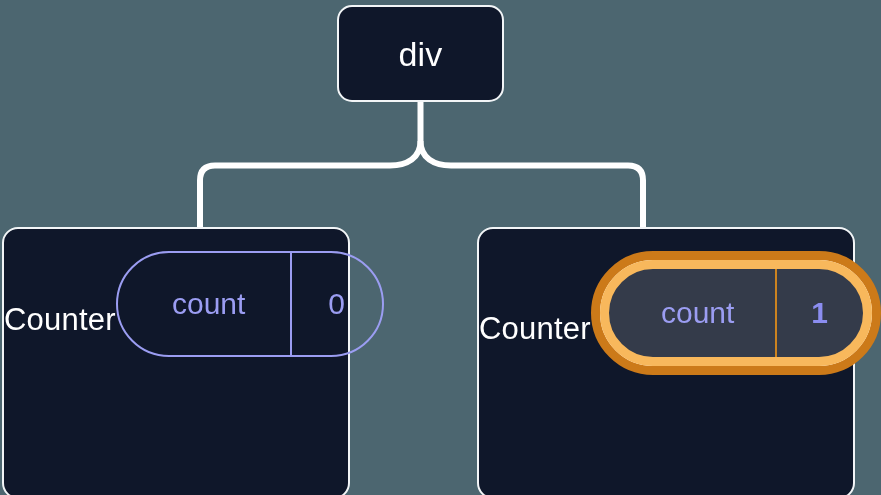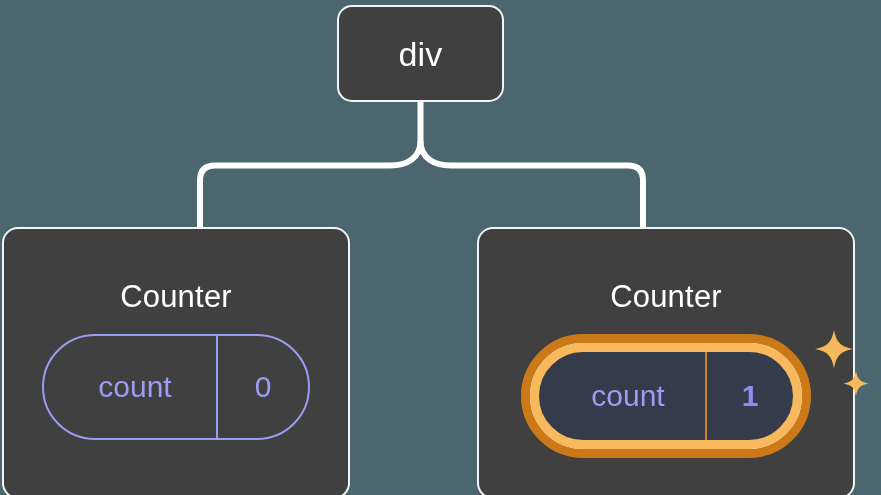--- a/index.html
+++ b/index.html
@@ -20,21 +20,21 @@
   #connector {
     position: absolute;
     left: 0; top: 0;
     width: 881px; height: 495px;
     pointer-events: none;
   }
 
   
   .node {
     position: absolute;
-    background: #404040;
+    background: #0f172a;
     border: 2px solid #f2f5f7;
     border-radius: 15px;
     box-sizing: border-box;
   }
 
   #node-div {
     left: 337px;
     top: 5px;
     width: 167px;
     height: 97px;
@@ -62,21 +62,21 @@
     width: 378px;
     height: 272px;
     border-radius: 16px;
   }
 
   .counter-inner {
     position: absolute;
     left: 0; right: 0;
     top: 0;
     display: flex;
-    flex-direction: column;
+    flex-direction: row;
     align-items: center;
   }
   .counter-title {
     color: #ffffff;
     font-size: 31px;
     line-height: 1;
     margin-top: 52px;
     letter-spacing: .2px;
   }
 

